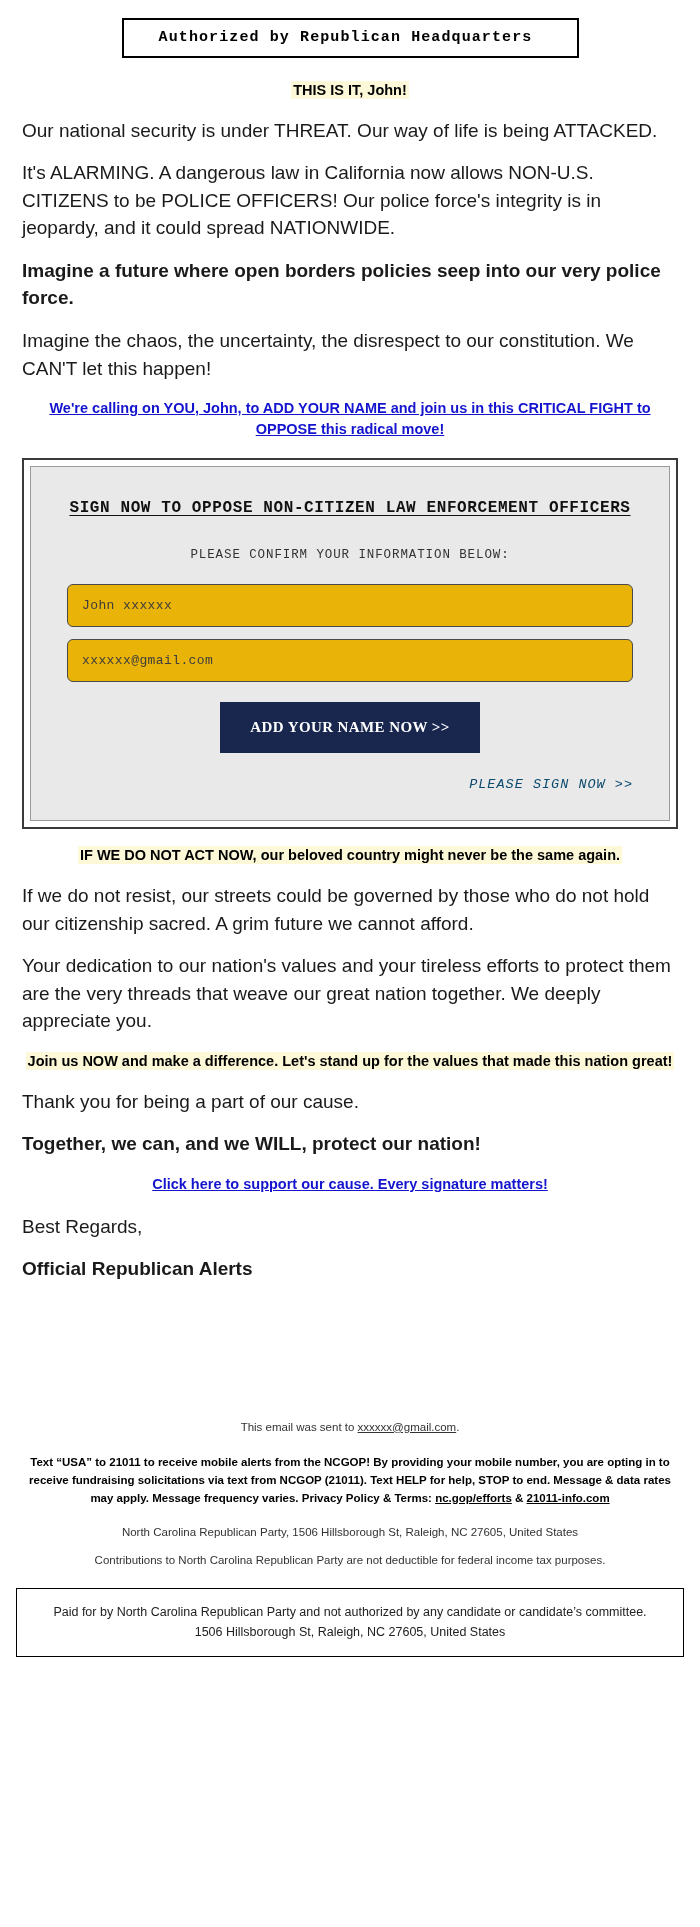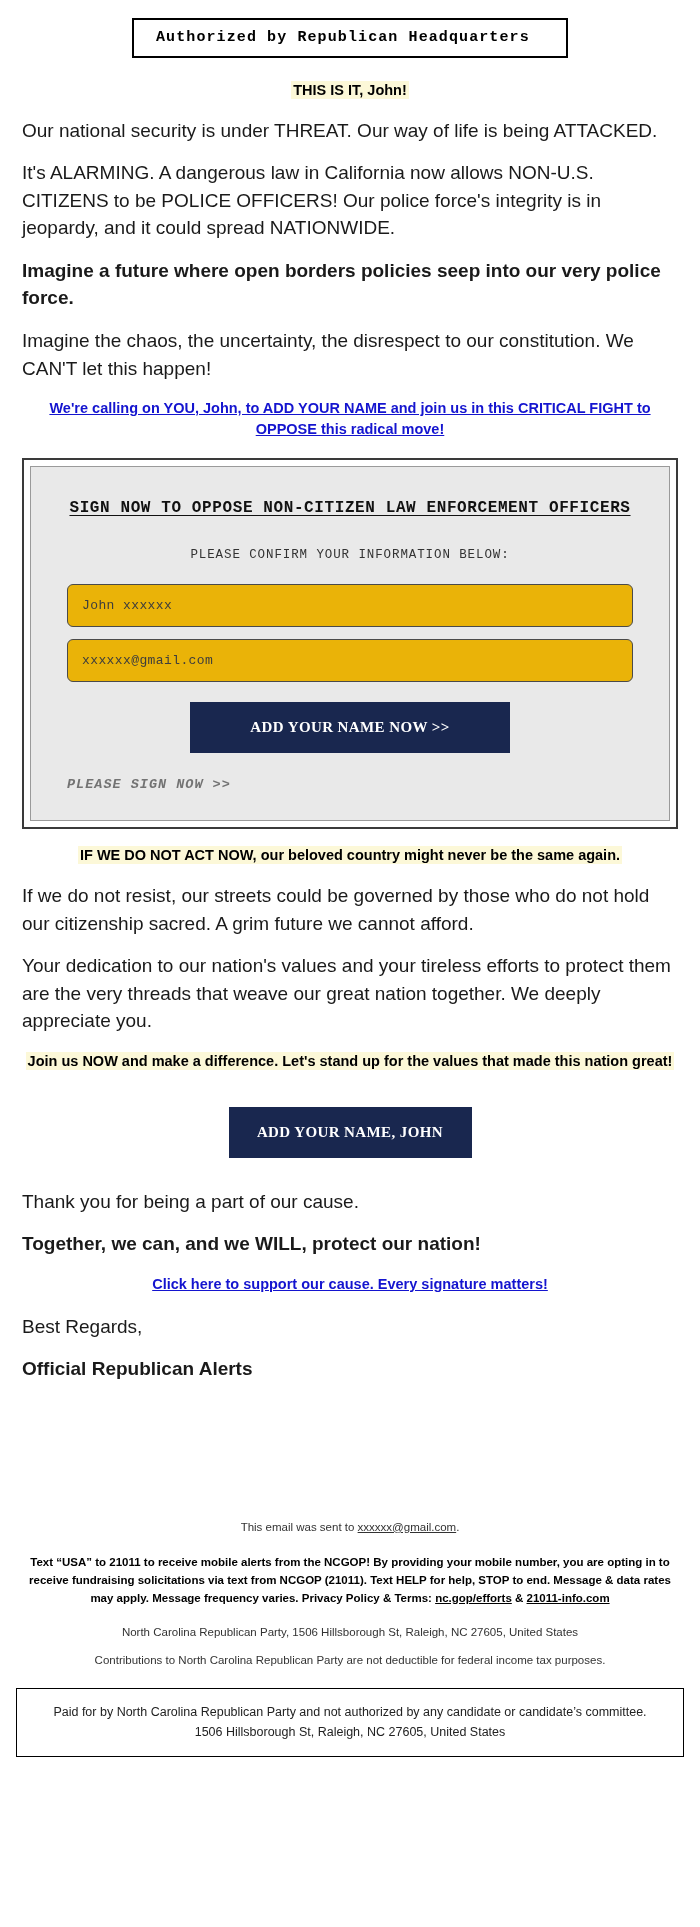--- a/index.html
+++ b/index.html
@@ -21,27 +21,27 @@
   }
 
   
   .auth-banner-wrap {
     padding: 18px 0 6px 0;
     display: flex;
     justify-content: center;
   }
   .auth-banner {
     border: 2px solid #000000;
-    padding: 9px 10px 10px 22px;
+    padding: 9px 31px 10px 22px;
     font-family: "Liberation Mono", "DejaVu Sans Mono", monospace;
     font-weight: bold;
     font-size: 15px;
     letter-spacing: 1.1px;
     color: #000000;
-    text-align: left;
+    text-align: center;
     background: #ffffff;
     min-width: 400px;
   }
 
   
   .body-wrap {
     padding: 0 22px;
   }
   p.copy {
     text-align: left;
@@ -136,33 +136,32 @@
   .cta-btn {
     display: block;
     background: #19274f;
     color: #ffffff;
     border: none;
     font-family: "Liberation Serif", "DejaVu Serif", serif;
     font-weight: bold;
     font-size: 15px;
     letter-spacing: 0.4px;
     padding: 17px 20px;
-    width: 320px;
+    width: 260px;
     text-align: center;
     cursor: pointer;
   }
   .please-sign {
     font-family: "Liberation Mono", "DejaVu Sans Mono", monospace;
     font-style: italic;
     font-size: 13.5px;
     letter-spacing: 1px;
-    text-align: left;
-    color: #737373;
+    text-align: right;
+    color: #0c4a6e;
     margin: 24px 0 2px 0;
-    font-weight: bold;
   }
 
   
   .cta2-wrap {
     display: flex;
     justify-content: center;
     margin: 34px 0 30px 0;
   }
   .cta2-btn {
     background: #19274f;
@@ -286,23 +285,20 @@
 
     <p class="copy">If we do not resist, our streets could be governed by those who do not hold our citizenship sacred. A grim future we cannot afford.</p>
 
 
     <p class="copy">Your dedication to our nation's values and your tireless efforts to protect them are the very threads that weave our great nation together. We deeply appreciate you.</p>
 
     <p class="highlight-line">
       <span class="hl">Join us NOW and make a difference. Let's stand up for the values that made this nation great!</span>
     </p>
 
-    <div class="cta2-wrap">
-      <button class="cta2-btn">ADD YOUR NAME, JOHN</button>
-    </div>
 
     <p class="copy">Thank you for being a part of our cause.</p>
 
     <p class="copy bold">Together, we can, and we WILL, protect our nation!</p>
 
     <p class="link-para">
       <a class="big-link" href="#">Click here to support our cause. Every signature matters!</a>
     </p>
 
     <p class="copy">Best Regards,</p>

